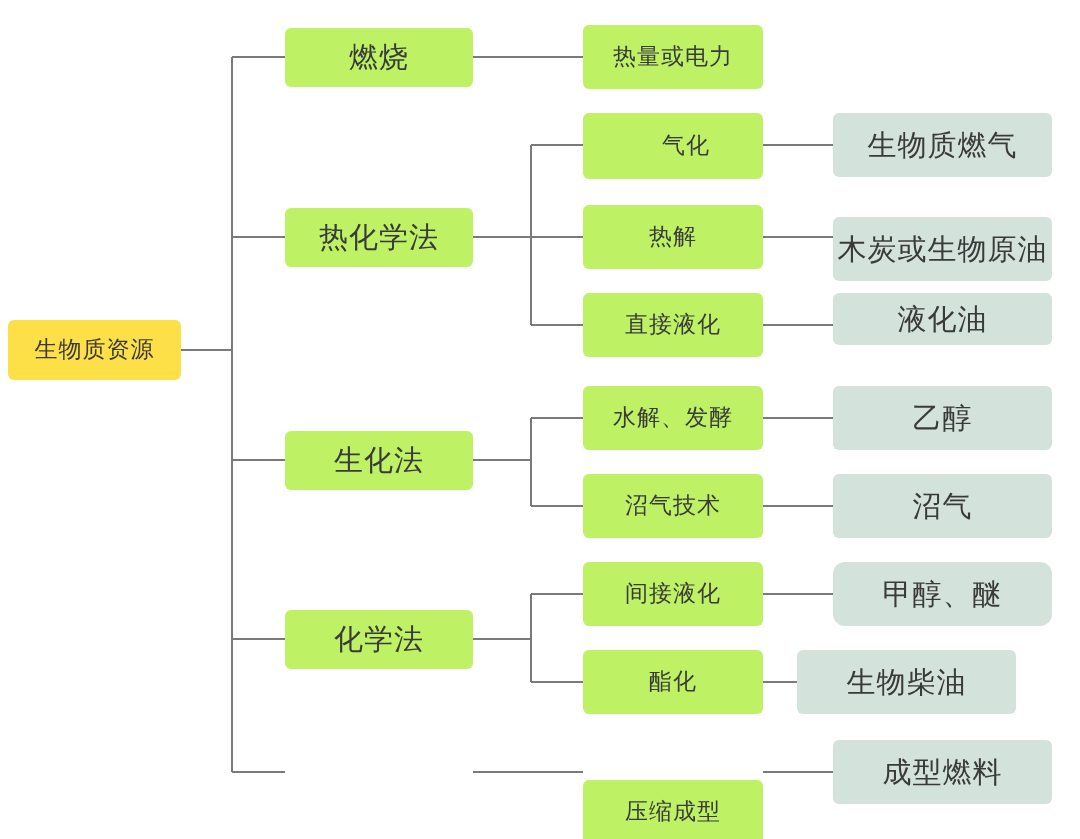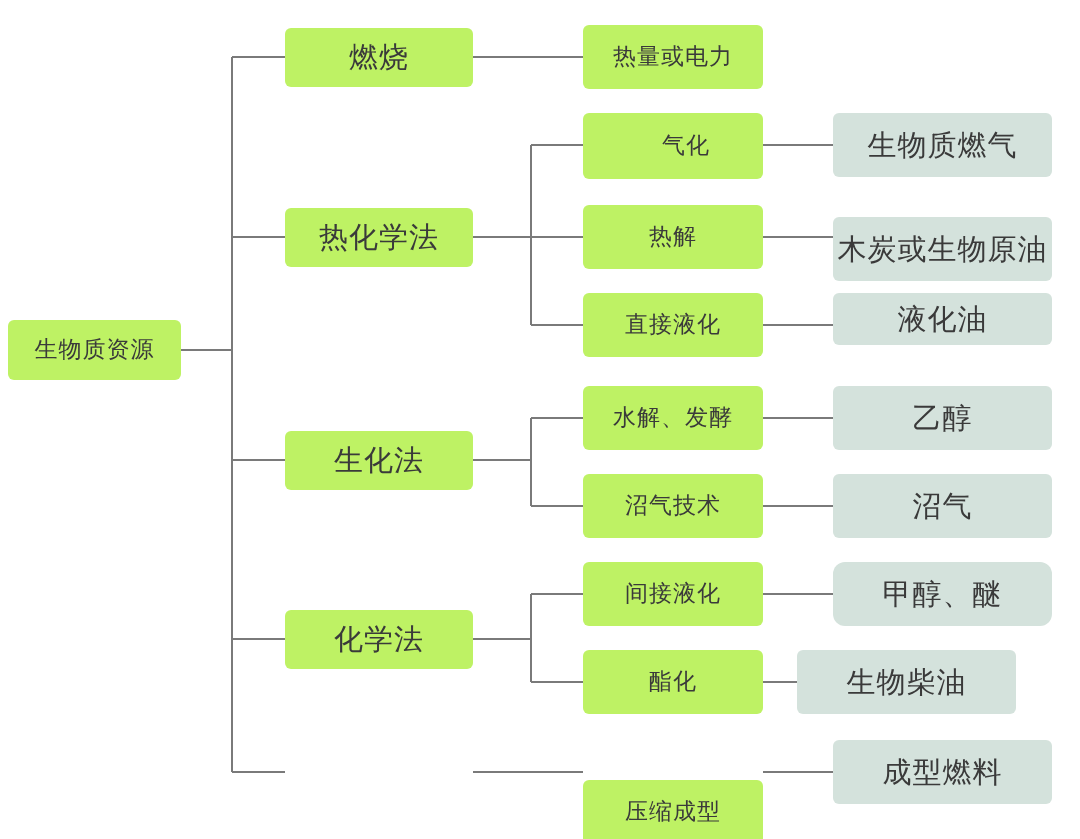--- a/index.html
+++ b/index.html
@@ -26,21 +26,21 @@
     border-radius:6px;
     display:flex;
     align-items:center;
     justify-content:center;
     text-align:center;
     line-height:1.2;
     letter-spacing:1px;
     white-space:nowrap;
   }
   .node.root{
-    background:#bef264;
+    background:#fde047;
     font-size:23px;
   }
   .node.l2{
     background:#bef264;
     font-size:29px;
   }
   .node.l3{
     background:#bef264;
     font-size:23px;
   }

